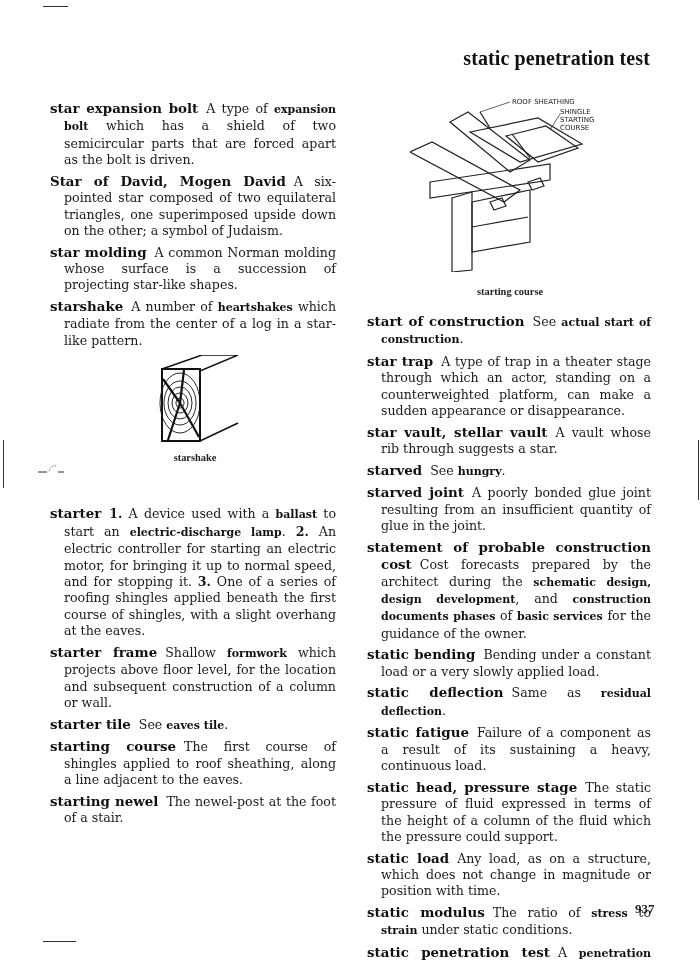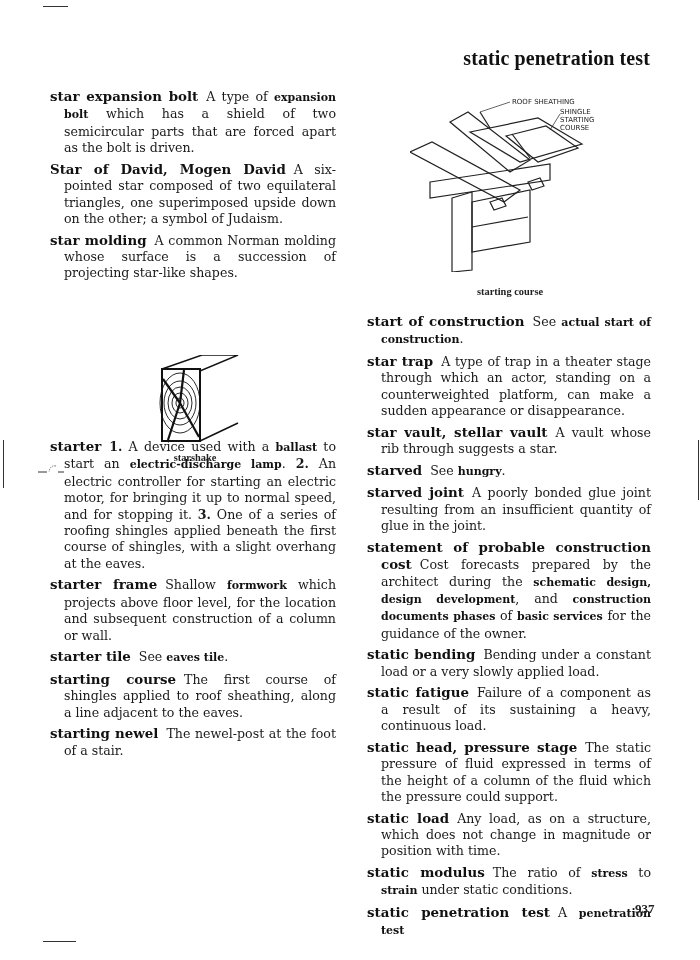--- a/index.html
+++ b/index.html
@@ -1,21 +1,21 @@
 <!DOCTYPE html>
 <html><head>
 <meta charset="utf-8">
 <style>
   html, body { margin: 0; padding: 0; background: #ffffff; }
   body { width: 700px; height: 960px; position: relative; overflow: hidden;
          font-family: "DejaVu Serif", "Liberation Serif", serif; color: #1a1a1a; }
   .crop-mark { position: absolute; background: #333; }
   .running-head { position: absolute; top: 47px; right: 50px; font-family: "Liberation Serif", serif;
                   font-weight: bold; font-size: 20px; letter-spacing: 0.1px; color: #111; }
-  .col { position: absolute; top: 88px; width: 286px; font-size: 12.6px; line-height: 16.4px; }
+  .col { position: absolute; top: 100px; width: 286px; font-size: 12.6px; line-height: 16.4px; }
   .col-left { left: 50px; }
   .col-right { left: 367px; width: 284px; }
   .entry { margin: 0 0 4.2px 0; padding-left: 14px; text-indent: -14px; text-align: justify; }
   .term { font-family: "DejaVu Serif", serif; font-weight: bold; font-size: 13.4px; color: #111; }
   .xref { font-family: "DejaVu Serif", serif; font-weight: bold; font-size: 11px; color: #111; }
   .num { font-weight: bold; }
   .sp { display: inline-block; width: 8px; }
   .caption { font-family: "Liberation Serif", serif; font-weight: bold; font-size: 10.4px; color: #222; }
   .page-num { position: absolute; top: 901px; left: 635px; font-family: "Liberation Serif", serif;
               font-weight: bold; font-size: 13px; color: #222; }
@@ -37,20 +37,23 @@
 
 <div class="col col-left">
   <p class="entry">
     <span class="term">star expansion bolt</span><span class="sp"></span><span>A type of </span><span class="xref">expansion bolt</span><span> which has a shield of two semicircular parts that are forced apart as the bolt is driven.</span>
   </p>
   <p class="entry">
     <span class="term">Star of David, Mogen David</span><span class="sp"></span><span>A six-pointed star composed of two equilateral triangles, one superimposed upside down on the other; a symbol of Judaism.</span>
   </p>
   <p class="entry">
     <span class="term">star molding</span><span class="sp"></span><span>A common Norman molding whose surface is a succession of projecting star-like shapes.</span>
+  </p>
+  <p class="entry">
+    <span class="term">starshake</span><span class="sp"></span><span>A number of </span><span class="xref">heartshakes</span><span> which radiate from the center of a log in a star-like pattern.</span>
   </p>
 
   <div style="height:152px;"></div>
 
   <p class="entry">
     <span class="term">starter</span><span class="sp"></span><span class="num">1.</span><span> A device used with a </span><span class="xref">ballast</span><span> to start an </span><span class="xref">electric-discharge lamp</span><span>. </span><span class="num">2.</span><span> An electric controller for starting an electric motor, for bringing it up to normal speed, and for stopping it. </span><span class="num">3.</span><span> One of a series of roofing shingles applied beneath the first course of shingles, with a slight overhang at the eaves.</span>
   </p>
   <p class="entry">
     <span class="term">starter frame</span><span class="sp"></span><span>Shallow </span><span class="xref">formwork</span><span> which projects above floor level, for the location and subsequent construction of a column or wall.</span>
   </p>
@@ -135,20 +138,23 @@
   <p class="entry">
     <span class="term">starved joint</span><span class="sp"></span><span>A poorly bonded glue joint resulting from an insufficient quantity of glue in the joint.</span>
   </p>
   <p class="entry">
     <span class="term">statement of probable construction cost</span><span class="sp"></span><span>Cost forecasts prepared by the architect during the </span><span class="xref">schematic design, design development</span><span>, and </span><span class="xref">construction documents phases</span><span> of </span><span class="xref">basic services</span><span> for the guidance of the owner.</span>
   </p>
   <p class="entry">
     <span class="term">static bending</span><span class="sp"></span><span>Bending under a constant load or a very slowly applied load.</span>
   </p>
   <p class="entry">
+    <span class="term">static deflection</span><span class="sp"></span><span>Same as </span><span class="xref">residual deflection</span><span>.</span>
+  </p>
+  <p class="entry">
     <span class="term">static fatigue</span><span class="sp"></span><span>Failure of a component as a result of its sustaining a heavy, continuous load.</span>
   </p>
   <p class="entry">
     <span class="term">static head, pressure stage</span><span class="sp"></span><span>The static pressure of fluid expressed in terms of the height of a column of the fluid which the pressure could support.</span>
   </p>
   <p class="entry">
     <span class="term">static load</span><span class="sp"></span><span>Any load, as on a structure, which does not change in magnitude or position with time.</span>
   </p>
   <p class="entry">
     <span class="term">static modulus</span><span class="sp"></span><span>The ratio of </span><span class="xref">stress</span><span> to </span><span class="xref">strain</span><span> under static conditions.</span>

